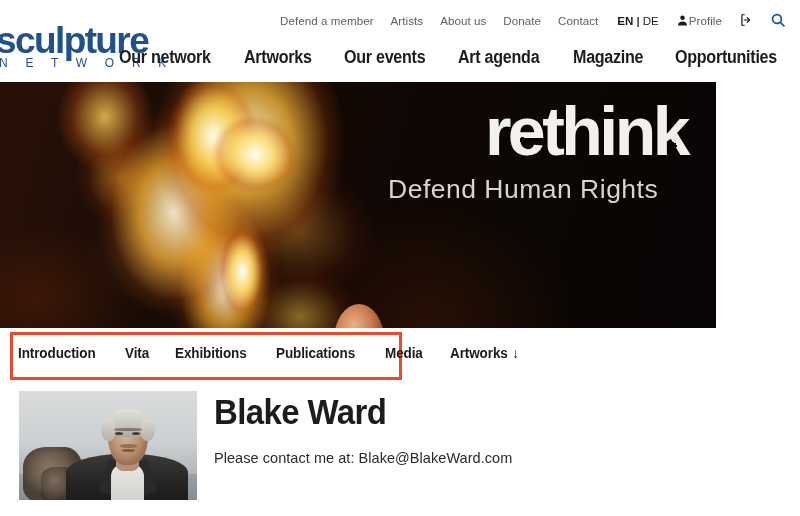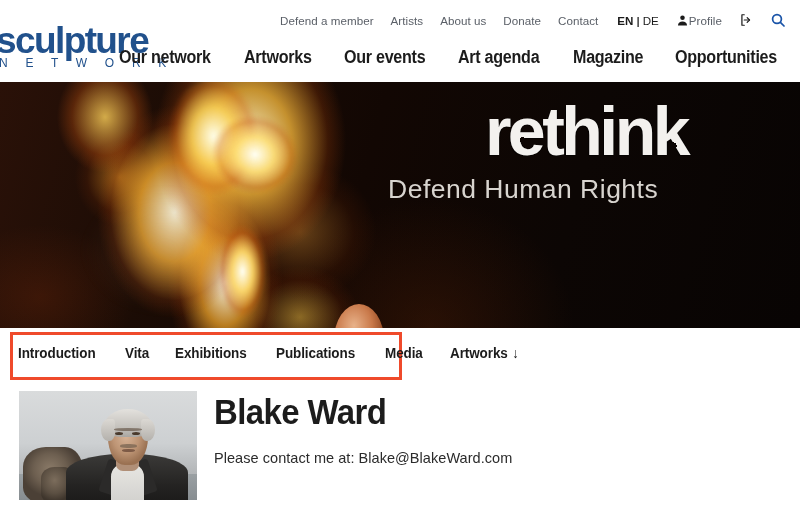--- a/index.html
+++ b/index.html
@@ -37,21 +37,21 @@
 
   .mainnav { position:absolute; right:14px; top:47px;
              display:flex; align-items:center; gap:26px; }
   .mainnav a { font-family:"Liberation Sans Narrow","Liberation Sans",sans-serif;
                font-weight:700; font-size:17.5px; color:#1c1c1c;
                text-decoration:none; letter-spacing:-0.3px;
                transform: scaleX(0.92); transform-origin:left center;
                white-space:nowrap; }
 
   
-  .hero { position:relative; width:800px; height:246px; top:0;
+  .hero { position:relative; width:716px; height:246px; top:0;
           overflow:hidden; background:#1d4ed8; }
   .hero-bg { position:absolute; inset:0;
       background:
         radial-gradient(ellipse 120px 150px at 250px 60px, rgba(255,245,200,.95) 0%, rgba(255,190,60,.75) 35%, rgba(180,70,10,.25) 65%, rgba(0,0,0,0) 80%),
         radial-gradient(ellipse 95px 130px at 175px 130px, rgba(255,250,225,.92) 0%, rgba(255,180,50,.72) 38%, rgba(150,55,8,.22) 68%, rgba(0,0,0,0) 82%),
         radial-gradient(ellipse 70px 120px at 225px 200px, rgba(255,252,235,.95) 0%, rgba(255,175,45,.7) 36%, rgba(140,50,6,.2) 66%, rgba(0,0,0,0) 82%),
         radial-gradient(ellipse 60px 70px at 105px 35px, rgba(255,210,90,.8) 0%, rgba(190,80,15,.35) 55%, rgba(0,0,0,0) 80%),
         radial-gradient(ellipse 55px 60px at 120px 95px, rgba(255,165,40,.55) 0%, rgba(120,45,6,.2) 60%, rgba(0,0,0,0) 82%),
         radial-gradient(ellipse 90px 80px at 300px 150px, rgba(255,170,60,.35) 0%, rgba(110,40,5,.18) 60%, rgba(0,0,0,0) 85%),
         radial-gradient(ellipse 70px 60px at 300px 235px, rgba(255,200,70,.5) 0%, rgba(120,42,6,.2) 62%, rgba(0,0,0,0) 85%),

